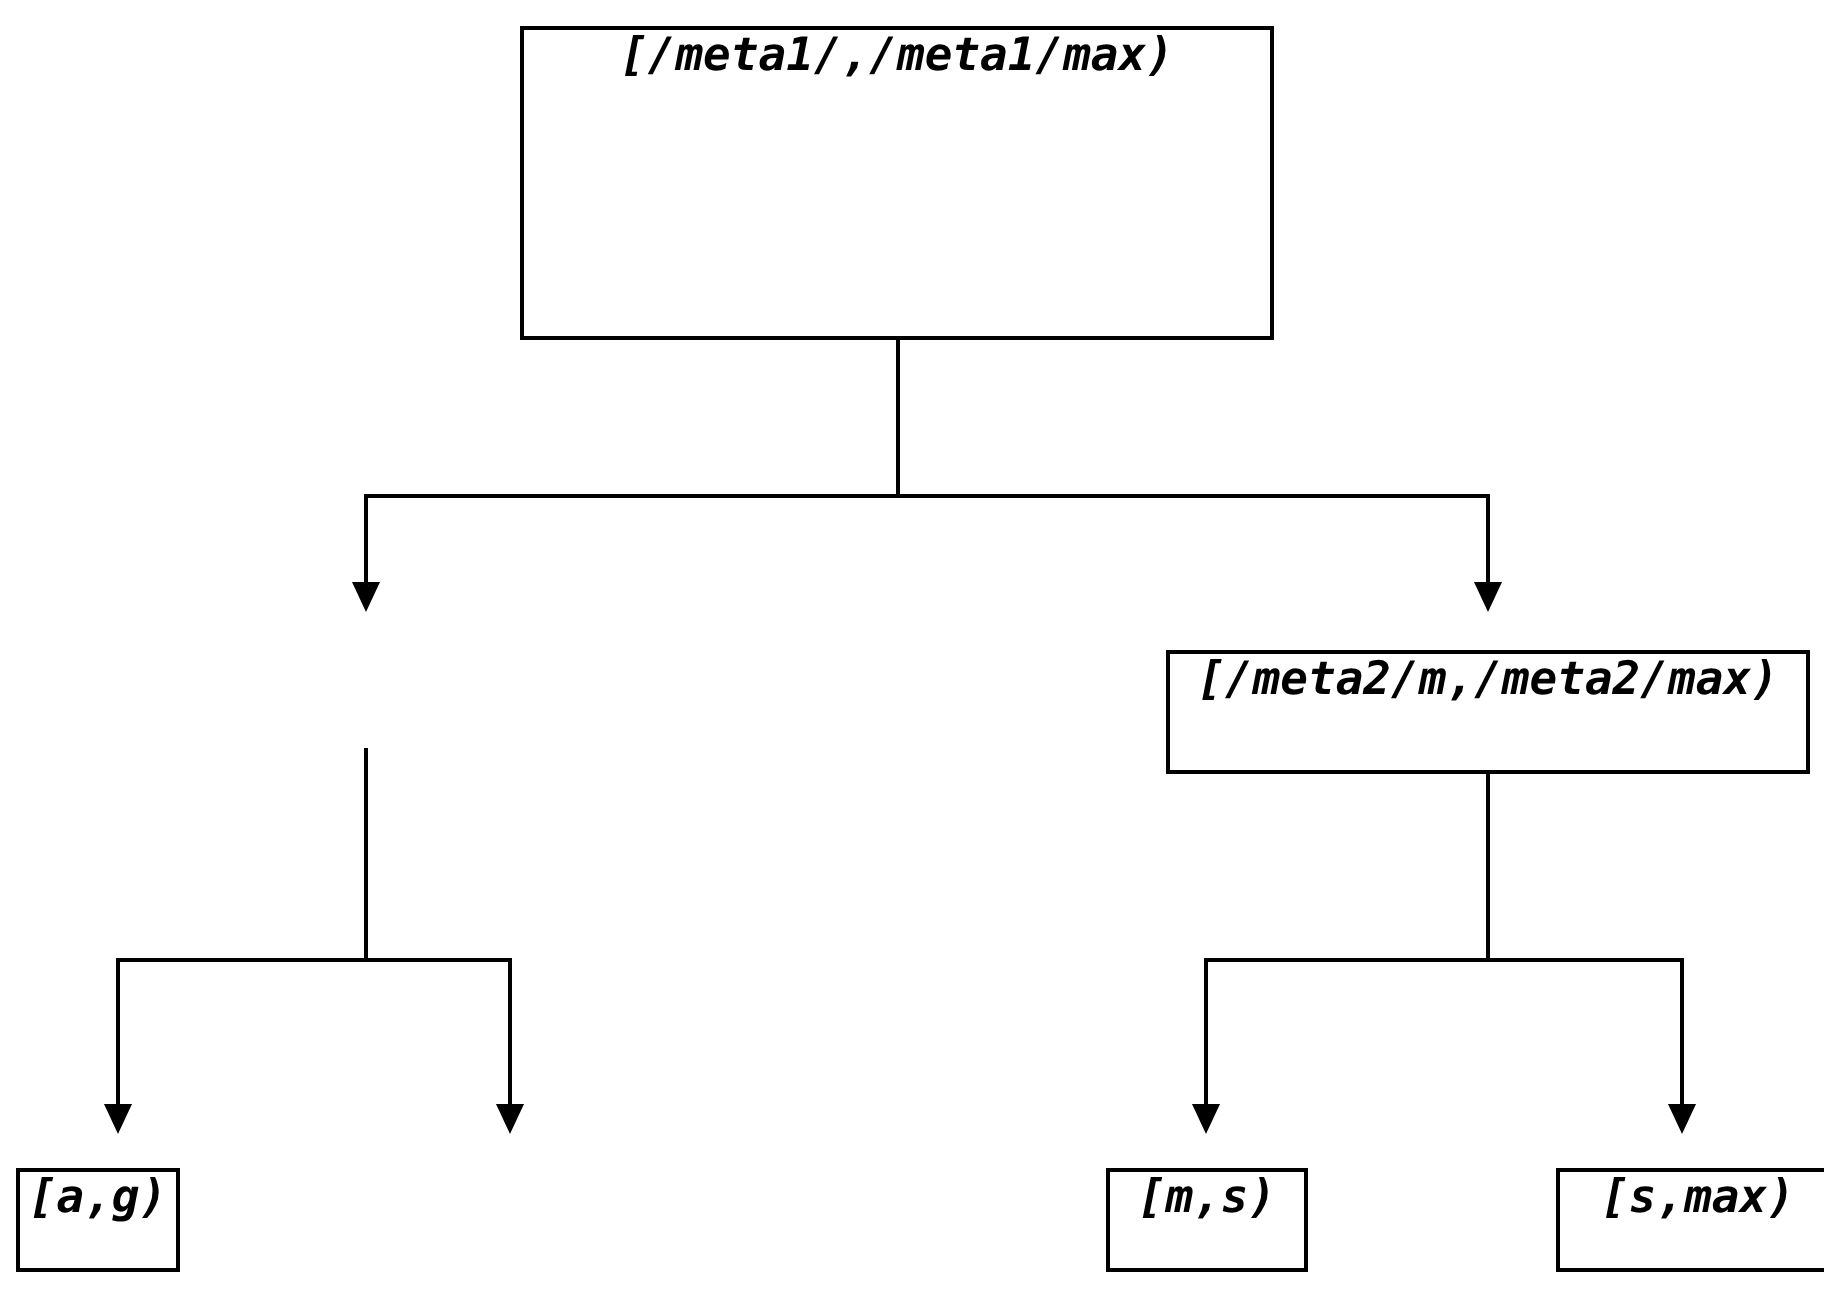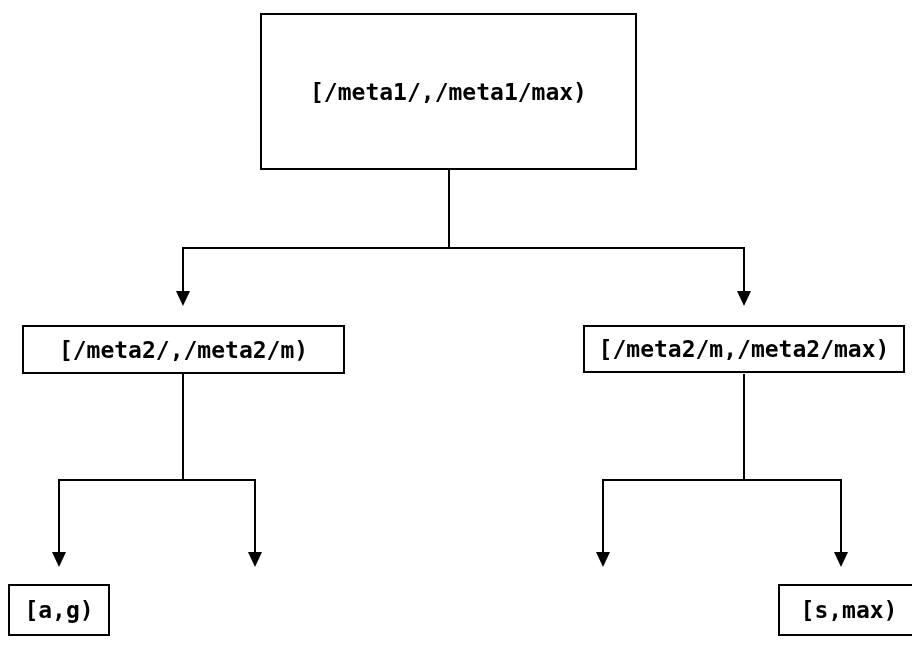--- a/index.html
+++ b/index.html
@@ -15,22 +15,23 @@
     background:var(--bg);
     overflow:hidden;
     font-family:"DejaVu Sans Mono", monospace;
   }
   .node{
     position:absolute;
     box-sizing:border-box;
     background:var(--node_fill);
     border:2px solid var(--line);
     display:flex;
-    align-items:center;
+    align-items:flex-start;
     justify-content:center;
+    font-style:italic;
   }
   .node span{
     font-family:"DejaVu Sans Mono", monospace;
     font-weight:bold;
     font-size:23px;
     color:var(--text);
     white-space:nowrap;
   }
   .edge{
     position:absolute;
@@ -69,31 +70,31 @@
   <div class="edge h" style="left:602px;top:479px;width:240px"></div>
   <div class="edge v" style="left:602px;top:479px;height:74px"></div>
   <div class="arrow" style="left:596px;top:552px"></div>
   <div class="edge v" style="left:840px;top:479px;height:74px"></div>
   <div class="arrow" style="left:834px;top:552px"></div>
 
   <div class="node" style="left:260px;top:13px;width:377px;height:157px">
     <span>[/meta1/,/meta1/max)</span>
   </div>
 
-  <div class="node" style="left:22px;top:325px;width:323px;height:49px">
-    <span>[/meta2/,/meta2/m)</span>
-  </div>
 
-  <div class="node" style="left:583px;top:325px;width:322px;height:48px">
+  <div class="node" style="left:583px;top:325px;width:322px;height:62px">
     <span>[/meta2/m,/meta2/max)</span>
   </div>
 
-  <div class="node" style="left:8px;top:584px;width:102px;height:52px">
+  <div class="node" style="left:8px;top:584px;width:82px;height:52px">
     <span>[a,g)</span>
   </div>
 
 
+  <div class="node" style="left:553px;top:584px;width:101px;height:52px">
+    <span>[m,s)</span>
+  </div>
 
   <div class="node" style="left:778px;top:584px;width:142px;height:52px">
     <span>[s,max)</span>
   </div>
 
 </div>
 
 </body></html>

